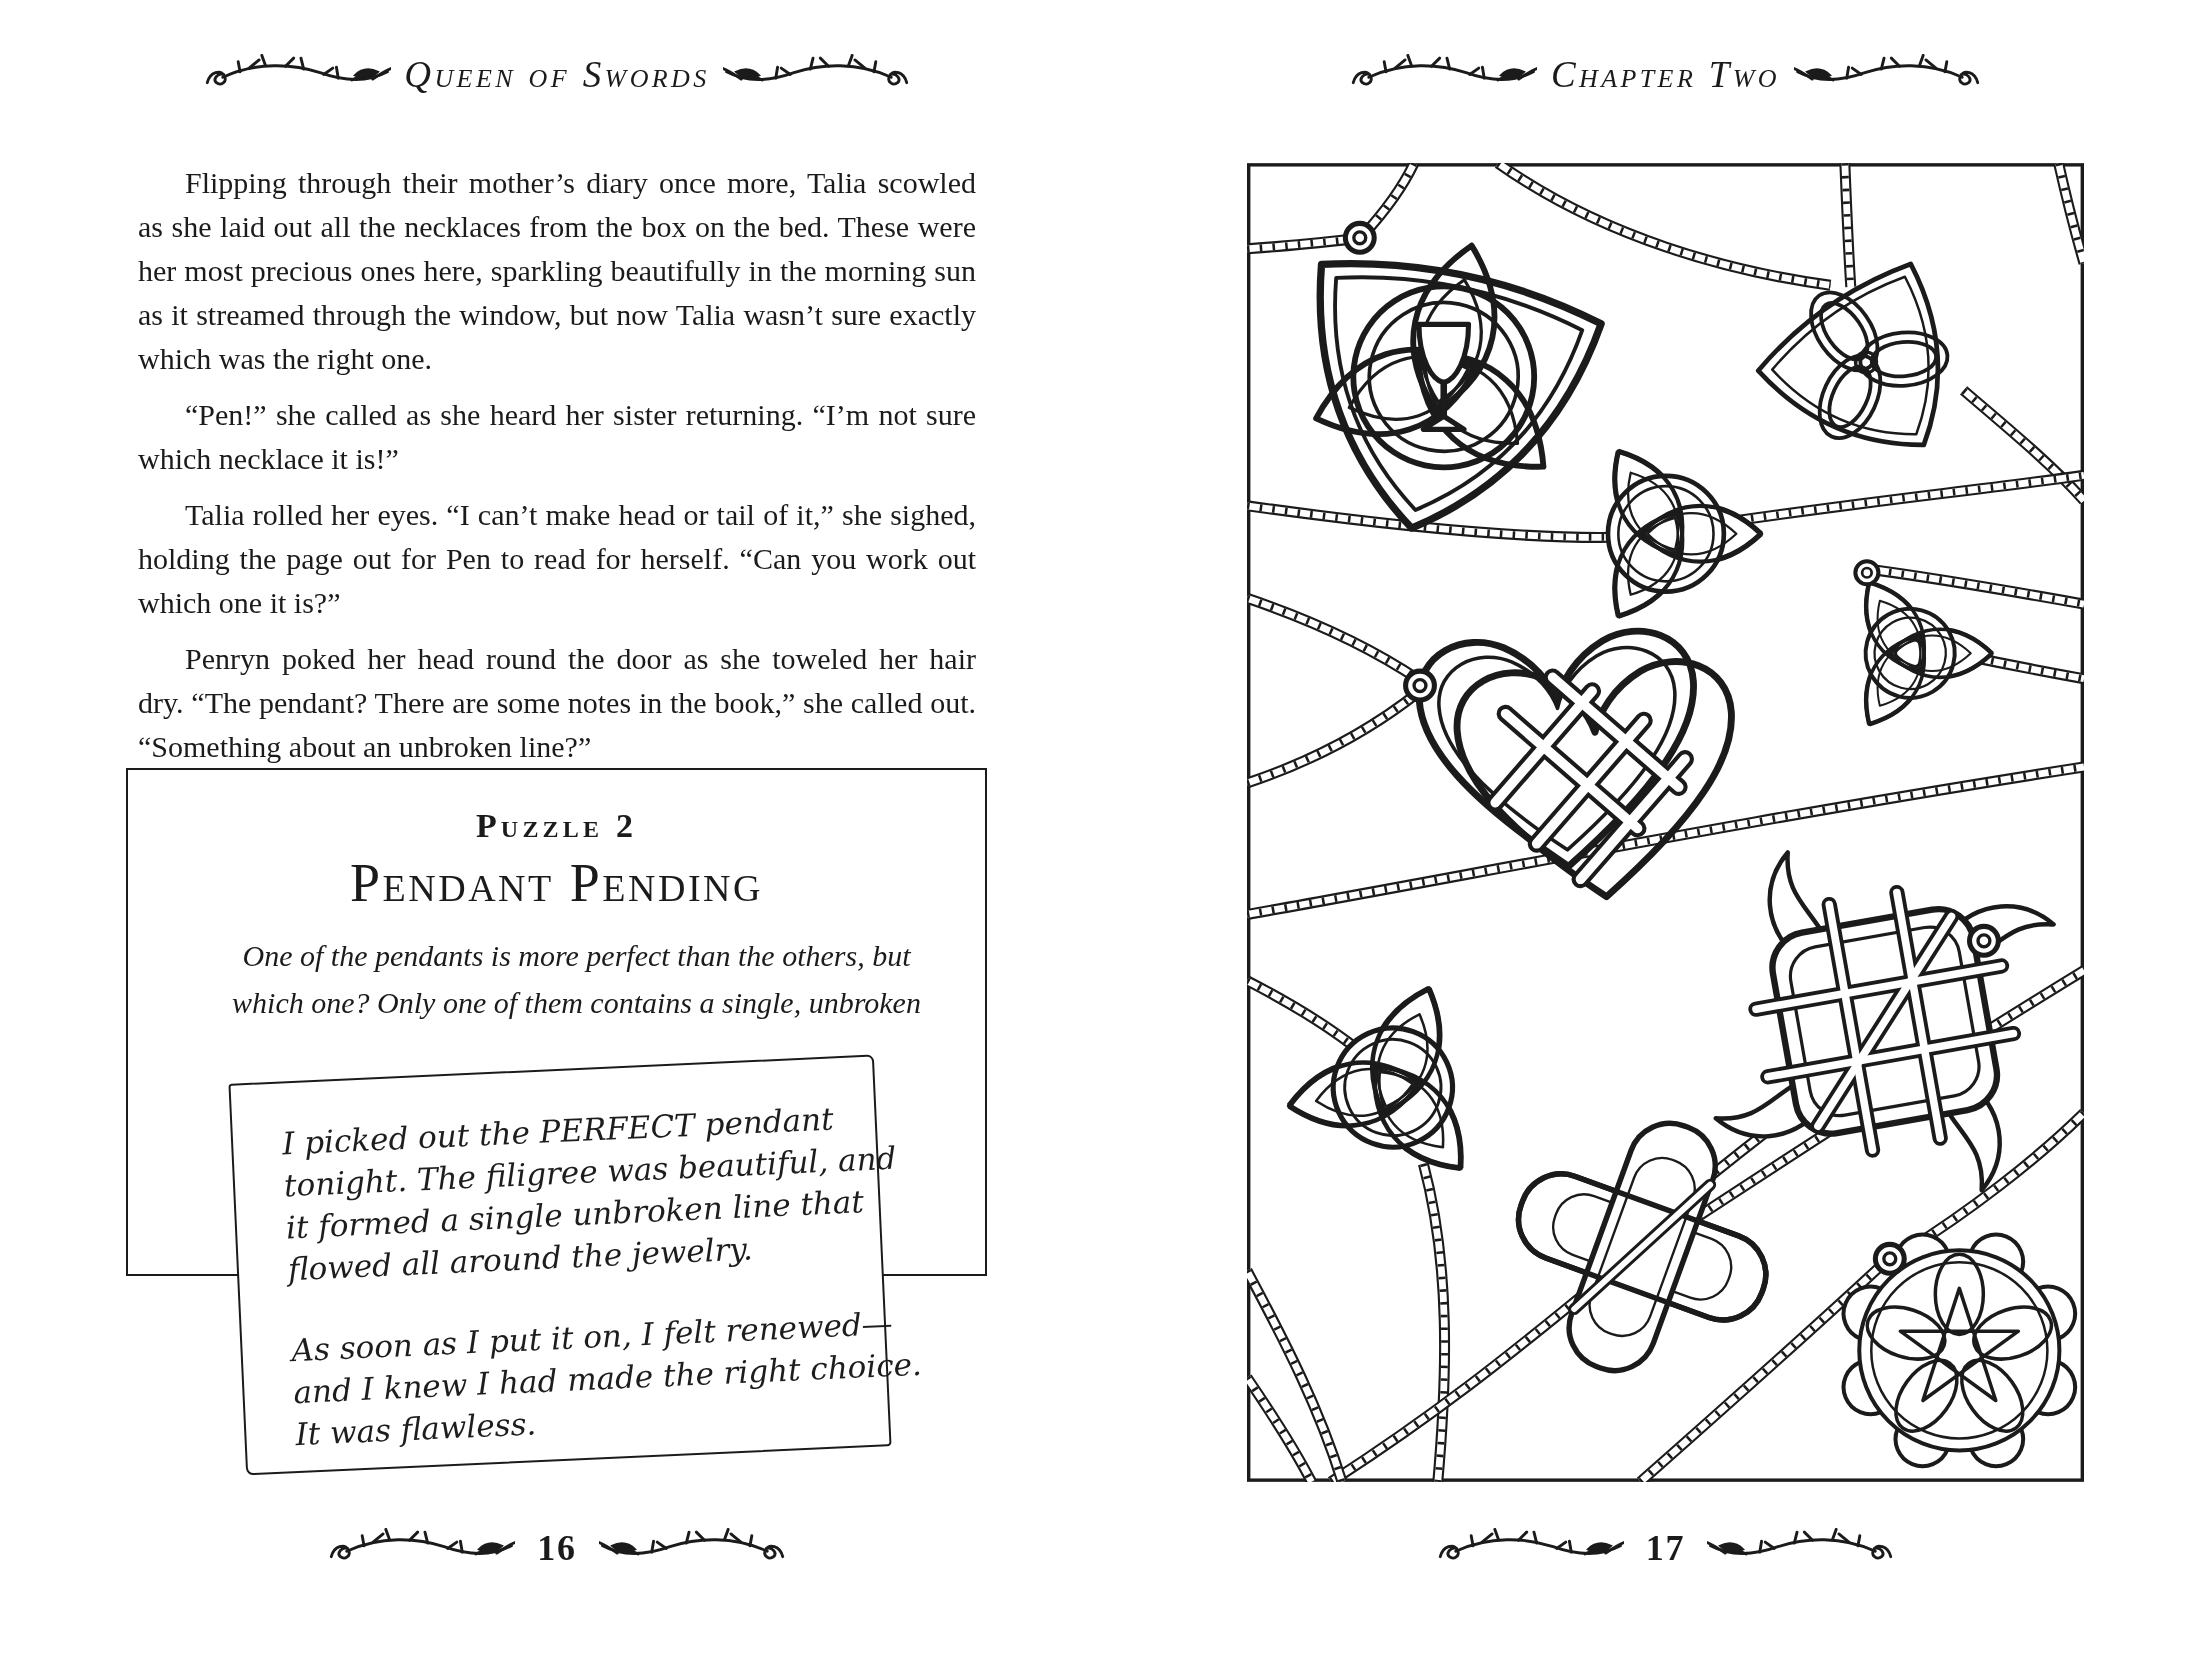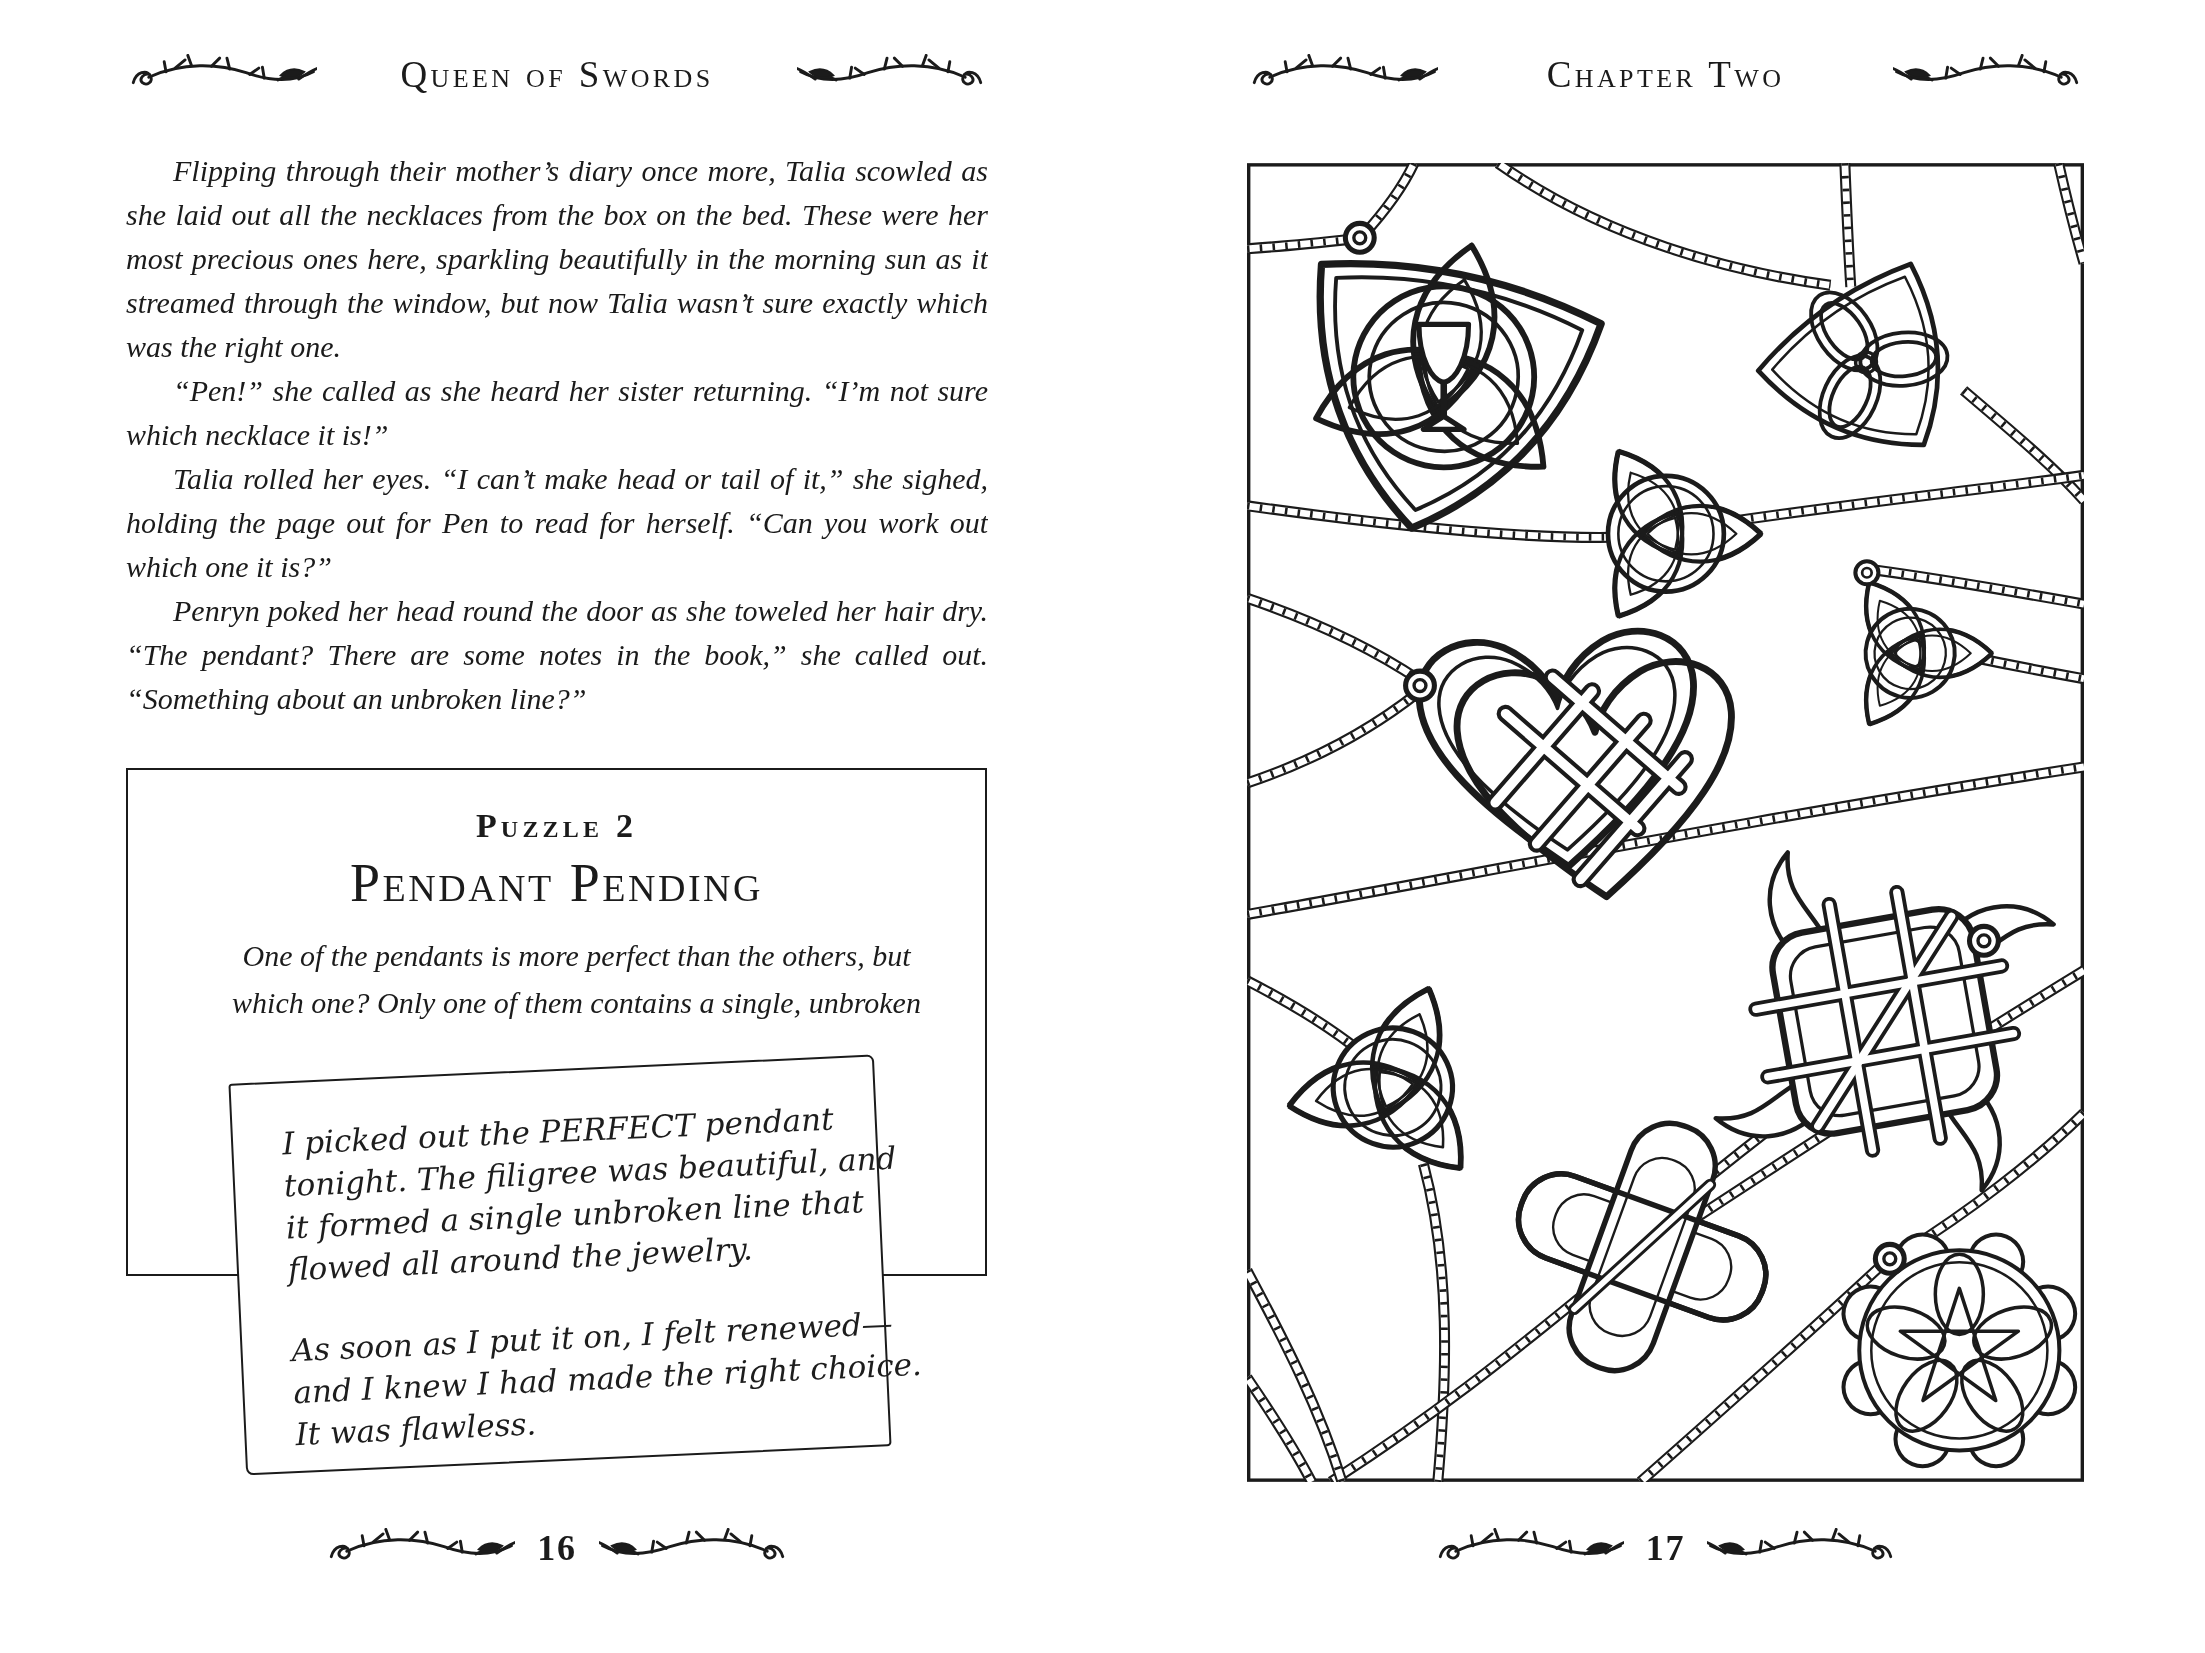--- a/index.html
+++ b/index.html
@@ -1,28 +1,28 @@
 <!DOCTYPE html>
 <html style="font-size:13.6px"><head>
 <meta charset="utf-8">
 <style>
   html,body{margin:0;padding:0;background:#e8e8e8;}
   .spread{position:relative;width:2205px;height:1654px;background:#ffffff;overflow:hidden;
           font-family:"Liberation Serif", serif;color:#1b1b1b;}
   
-  .runhead{position:absolute;display:flex;align-items:center;justify-content:space-between;gap:13.6px;}
+  .runhead{position:absolute;display:flex;align-items:center;justify-content:center;gap:13.6px;font-style:italic;}
   .runhead .htext{font-variant:small-caps;letter-spacing:3.4px;font-size:37px;white-space:nowrap;}
   .runfoot{position:absolute;display:flex;align-items:center;justify-content:center;gap:22px;}
   .runfoot .pnum{font-size:36px;font-weight:700;letter-spacing:1.7px;}
   svg.orn{width:191px;height:41px;display:block;}
   svg.orn.flip{transform:scaleX(-1);}
   
   .bodytext{position:absolute;left:126px;top:149px;width:862px;height:616px;overflow:hidden;
             font-size:30px;line-height:44px;text-align:justify;}
-  .bodytext p{margin:0;text-indent:47px;font-style:italic;}
+  .bodytext p{margin:12px;text-indent:47px;}
   
   .puzzlebox{position:absolute;left:126px;top:768px;width:861px;height:508px;
              border:2.5px solid #1b1b1b;box-sizing:border-box;text-align:center;}
   .pz-kicker{margin-top:37px;font-variant:small-caps;font-weight:700;font-size:34px;letter-spacing:4.2px;}
   .pz-title{margin-top:6.8px;font-variant:small-caps;font-weight:400;font-size:54px;letter-spacing:2.5px;}
   .pz-intro{margin-top:18.7px;font-style:italic;font-size:30px;line-height:47px;padding-left:40px;}
   
   .notecard{position:absolute;left:109px;top:299px;width:646px;height:392px;box-sizing:border-box;
             border:2.5px solid #1b1b1b;transform:rotate(-2.6deg);background:#fff;
             border-radius:3.4px 6.8px 4.2px 7.6px;text-align:left;padding:39px 25.4px 0 49px;}

